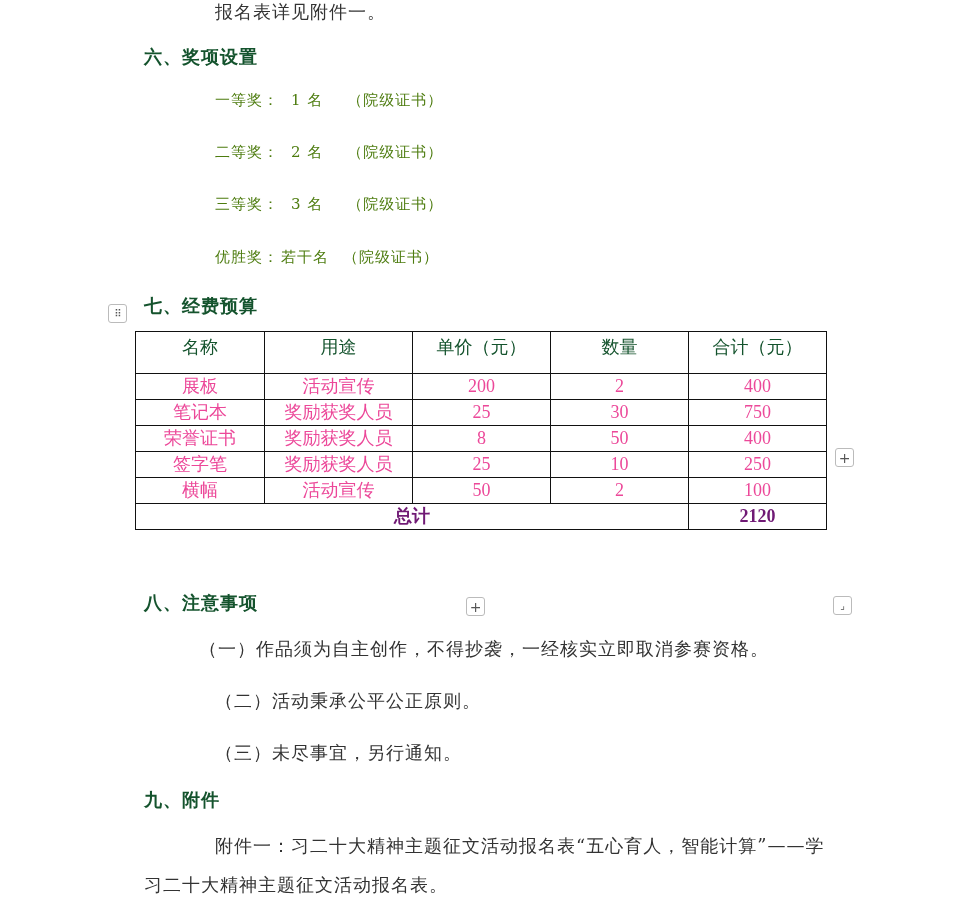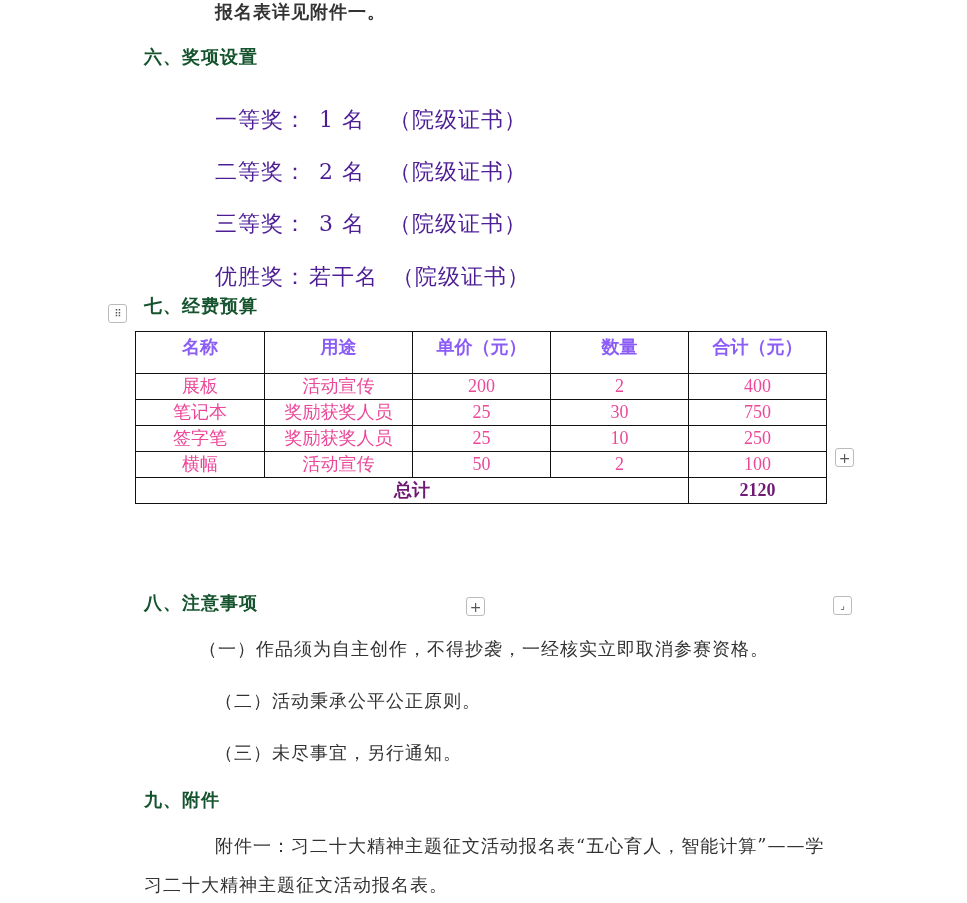--- a/index.html
+++ b/index.html
@@ -1,42 +1,42 @@
 <!DOCTYPE html>
 <html><head>
 <meta charset="utf-8">
 <style>
   html, body { margin:0; padding:0; background:#ffffff; }
   body { width:967px; height:903px; position:relative; overflow:hidden;
          font-family:"DejaVu Serif","Liberation Serif",serif; color:#222; }
   .abs { position:absolute; white-space:nowrap; }
   .body-text { font-size:18px; color:#333; letter-spacing:1px; }
   .heading { font-size:18px; font-weight:bold; color:#14532d; letter-spacing:1px; }
-  .award-line { font-size:22px; color:#4c1d95; letter-spacing:1px;margin-top:14px; }
+  .award-line { font-size:15px; color:#4d7c0f; letter-spacing:1px; }
   .award-line .num { margin:0 10px 0 12px; }
   .award-line .note { margin-left:14px; }
   table.budget { position:absolute; left:135px; top:331px; border-collapse:collapse;
                  font-family:"Liberation Serif","DejaVu Serif",serif; }
   table.budget td, table.budget th { border:1.5px solid #111; padding:0; text-align:center;
                  font-size:18px; color:#ec4899; }
-  table.budget th { height:38px; font-weight:bold; vertical-align:top; padding-top:3px; color:#8b5cf6; }
+  table.budget th { height:38px; font-weight:normal; vertical-align:top; padding-top:3px; color:#14532d; }
   table.budget td { height:25px; line-height:25px; }
   table.budget tr.total td { font-weight:bold; color:#701a75; }
   .ctrl { position:absolute; width:19px; height:19px; border:1px solid #bbb; border-radius:3px;
           background:#fff; box-sizing:border-box; display:flex; align-items:center; justify-content:center;
           font-family:"DejaVu Sans",sans-serif; color:#555; font-size:14px; line-height:1; }
   .ctrl.handle { font-size:10px; letter-spacing:-1px; }
   .ctrl.resize { font-size:10px; }
 </style>
 </head>
 <body>
 
 <div>
 
-  <div class="abs body-text" style="left:215px; top:0px;font-weight:bold;">报名表详见附件一。</div>
+  <div class="abs body-text" style="left:215px; top:0px;">报名表详见附件一。</div>
 
   <div class="abs heading" style="left:144px; top:45px;">六、奖项设置</div>
 
   <div class="abs award-line" style="left:215px; top:91px;">
     <span>一等奖：</span><span class="num">1 名</span><span class="note">（院级证书）</span>
   </div>
   <div class="abs award-line" style="left:215px; top:143px;">
     <span>二等奖：</span><span class="num">2 名</span><span class="note">（院级证书）</span>
   </div>
   <div class="abs award-line" style="left:215px; top:195px;">
@@ -73,20 +73,27 @@
       <td>400</td>
     </tr>
     <tr>
       <td>笔记本</td>
       <td>奖励获奖人员</td>
       <td>25</td>
       <td>30</td>
       <td>750</td>
     </tr>
     <tr>
+      <td>荣誉证书</td>
+      <td>奖励获奖人员</td>
+      <td>8</td>
+      <td>50</td>
+      <td>400</td>
+    </tr>
+    <tr>
       <td>签字笔</td>
       <td>奖励获奖人员</td>
       <td>25</td>
       <td>10</td>
       <td>250</td>
     </tr>
     <tr>
       <td>横幅</td>
       <td>活动宣传</td>
       <td>50</td>

